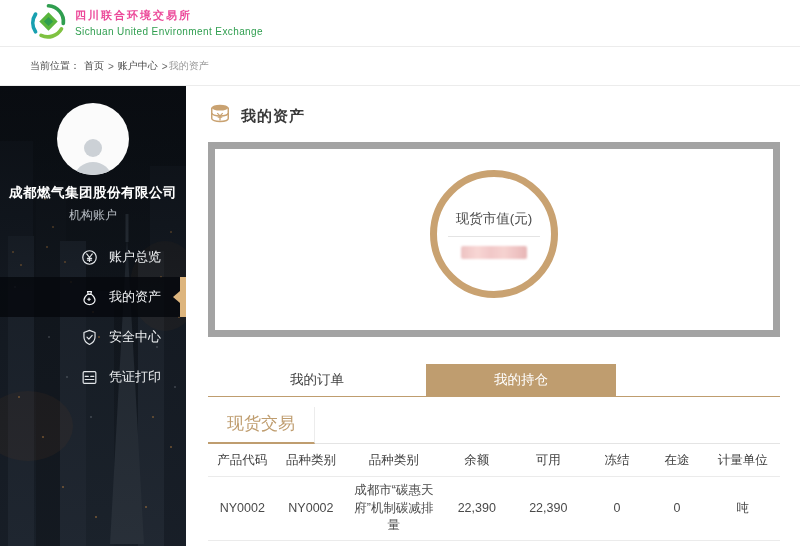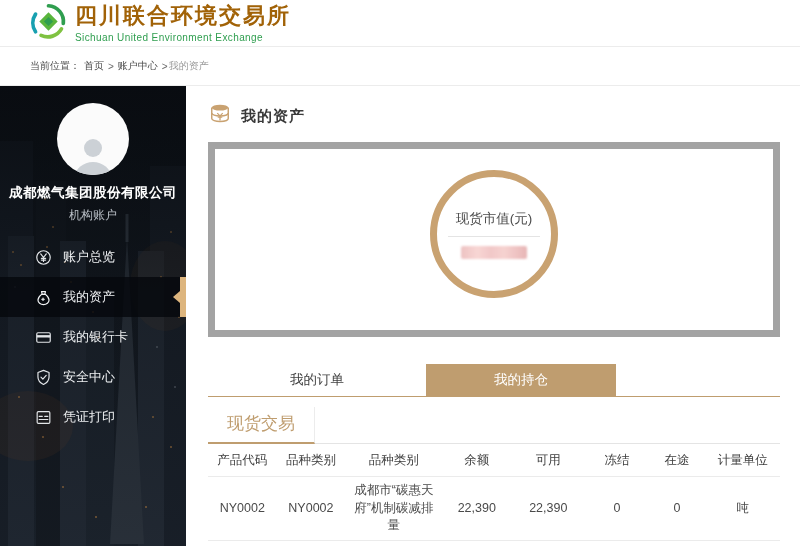--- a/index.html
+++ b/index.html
@@ -3,21 +3,21 @@
 <meta charset="utf-8">
 <style>
   * { margin:0; padding:0; box-sizing:border-box; }
   body { font-family:"Liberation Sans","DejaVu Sans",sans-serif; background:#fff; }
   .page { width:800px; height:547px; overflow:hidden; background:#fff; position:relative; }
 
   
   .header { height:47px; border-bottom:1px solid #ececec; display:flex; align-items:center; padding-left:30px; }
   .logo { display:flex; align-items:center; gap:8px; }
   .logo-text { display:flex; flex-direction:column; line-height:1.15; }
-  .logo-title { font-size:22px; font-weight:bold; color:#a16207; letter-spacing:2px; }
+  .logo-title { font-size:11px; font-weight:bold; color:#ec4899; letter-spacing:2px; }
   .logo-sub { font-size:10px; font-weight:normal; color:#2f9e4f; letter-spacing:0.4px; margin-top:4px; }
 
   
   .breadcrumb { height:39px; display:flex; align-items:center; padding-left:30px;
                 font-size:10px; color:#4a4a4a; border-bottom:1px solid #ececec; }
   .breadcrumb span { margin-right:4px; }
   .breadcrumb .sep { color:#6a6a6a; }
   .breadcrumb .current { color:#9b9b9b; margin-left:1px; }
 
   
@@ -26,21 +26,21 @@
   
   .sidebar { position:relative; width:186px; flex-shrink:0; background:#11161c; overflow:hidden; }
   .city { position:absolute; left:0; top:0; }
   .sidebar-content { position:relative; z-index:2; }
   .avatar { width:72px; height:72px; border-radius:50%; background:#fbfbfb; margin:17px auto 0;
             overflow:hidden; display:flex; align-items:flex-end; justify-content:center; }
   .company { color:#fff; font-size:13.5px; font-weight:bold; text-align:center; margin-top:9px; letter-spacing:0.5px; }
   .account-type { color:#b9bfc6; font-size:12px; text-align:center; margin-top:5px; }
   .menu { margin-top:13px; }
   .menu-item { position:relative; height:40px; display:flex; align-items:center;
-               padding-left:34px; gap:10px; color:#eef0f2; font-size:13px; cursor:pointer; }
+               padding-left:80px; gap:10px; color:#eef0f2; font-size:13px; cursor:pointer; }
   .menu-item .mi-icon { display:flex; width:19px; justify-content:center; }
   .menu-item.active { background:rgba(5,8,12,0.80); }
   .active-bar { position:absolute; right:0; top:0; bottom:0; width:6px; background:#ddb57e; }
   .active-arrow { position:absolute; right:6px; top:50%; margin-top:-6px; width:0; height:0;
                   border-top:6px solid transparent; border-bottom:6px solid transparent;
                   border-right:7px solid #ddb57e; }
 
   
   .main { flex:1; padding:0 20px 0 22px; }
   .page-title-row { margin-top:18px; display:flex; align-items:center; gap:9px; height:24px; }
@@ -200,29 +200,20 @@
                 <path d="M9.5 8 C6.5 10.5 5 13 5 15.2 A7 5.8 0 0 0 19 15.2 C19 13 17.5 10.5 14.5 8 Z"></path>
                 <path d="M9.5 4.5 H14.5 L13.6 8 H10.4 Z"></path>
                 <path d="M9.8 14.2 H13 M11.4 12.6 V15.8"></path>
               </svg>
             </span>
             <span>我的资产</span>
             <span class="active-bar"></span>
             <span class="active-arrow"></span>
           </div>
 
-          <div class="menu-item">
-            <span class="mi-icon">
-              <svg width="19" height="19" viewBox="0 0 24 24" fill="none" stroke="#e3e6e9" stroke-width="1.5">
-                <rect x="3.5" y="6" width="17" height="12" rx="1.5"></rect>
-                <rect x="3.5" y="9" width="17" height="3" fill="#e3e6e9" stroke="none"></rect>
-              </svg>
-            </span>
-            <span>我的银行卡</span>
-          </div>
 
           <div class="menu-item">
             <span class="mi-icon">
               <svg width="19" height="19" viewBox="0 0 24 24" fill="none" stroke="#e3e6e9" stroke-width="1.5" stroke-linecap="round" stroke-linejoin="round">
                 <path d="M12 3 L19 5.6 V11.5 C19 16 16 19 12 20.8 C8 19 5 16 5 11.5 V5.6 Z"></path>
                 <path d="M8.8 11.6 L11.2 14 L15.4 9.4"></path>
               </svg>
             </span>
             <span>安全中心</span>
           </div>

